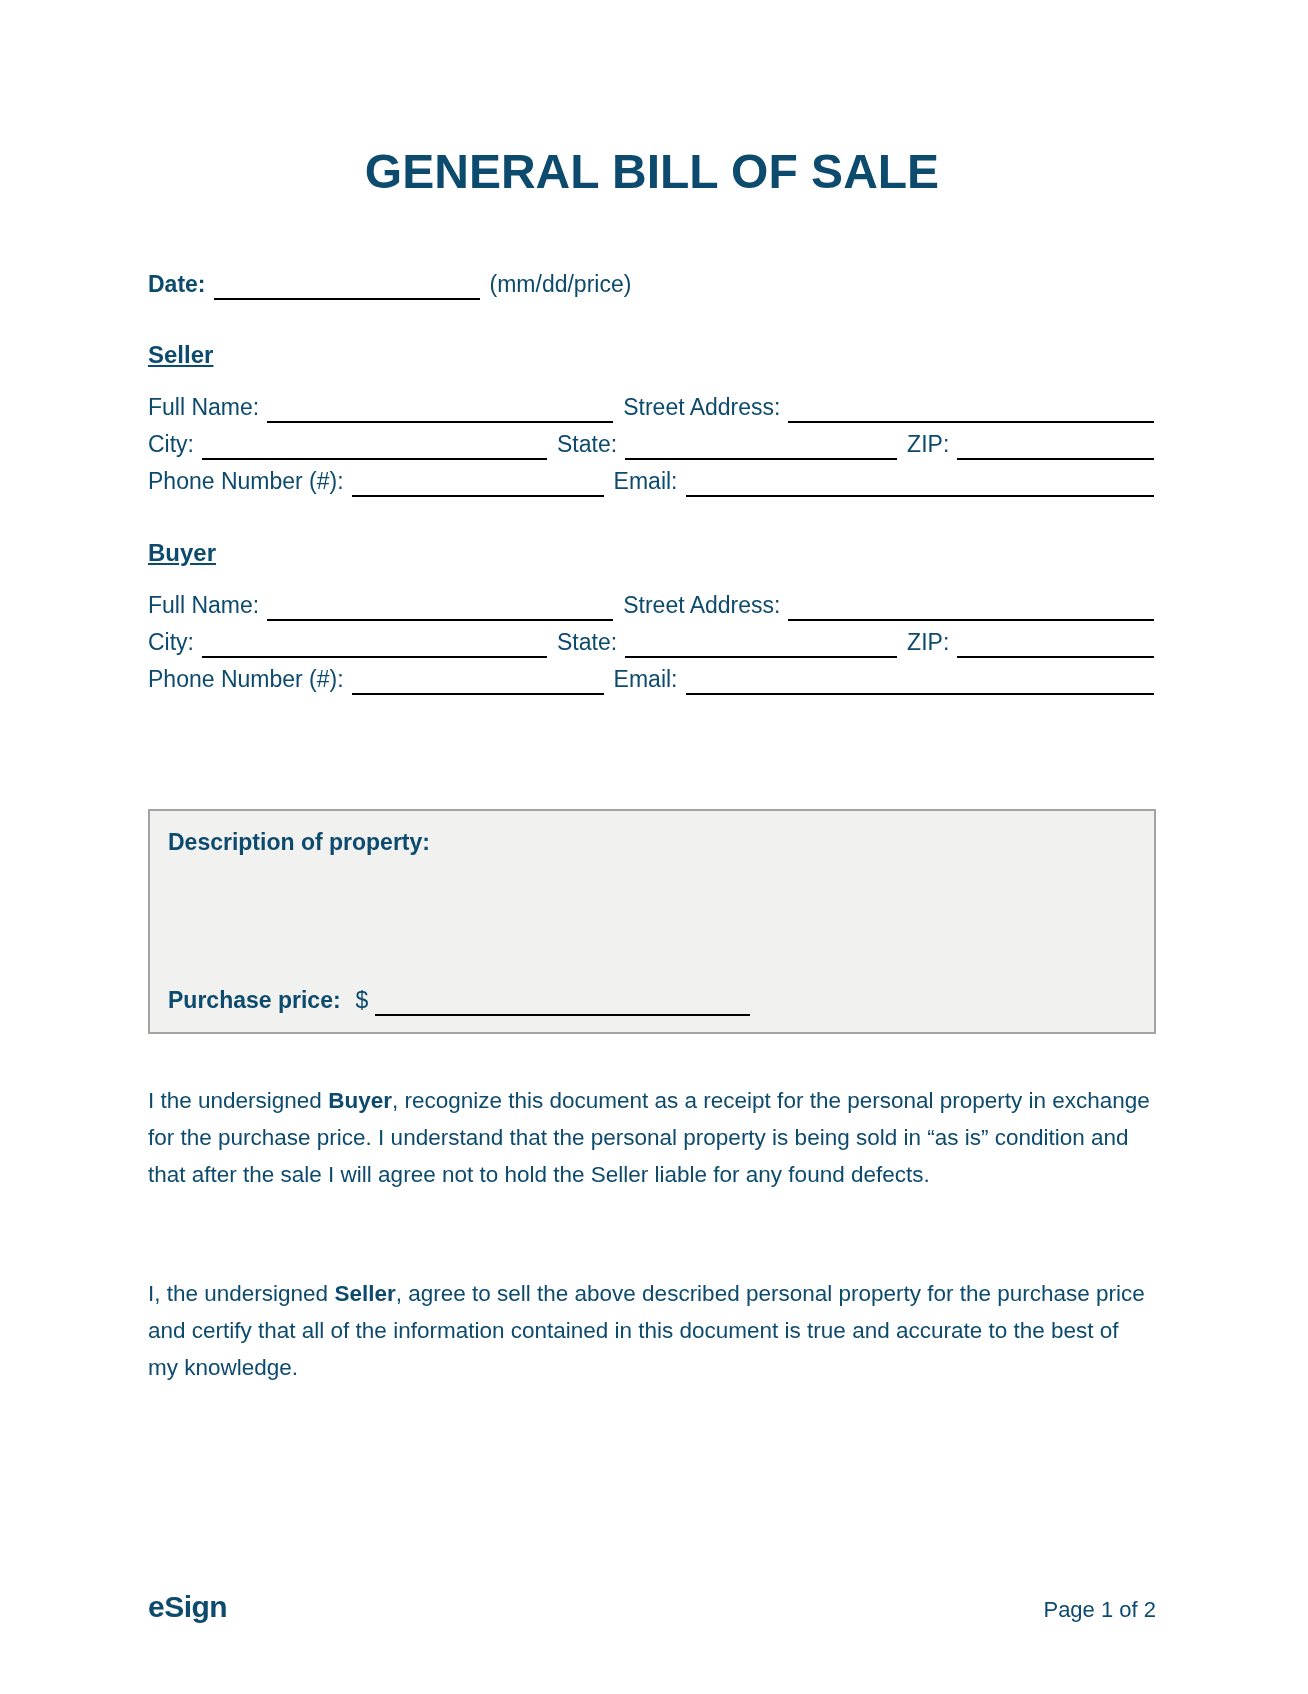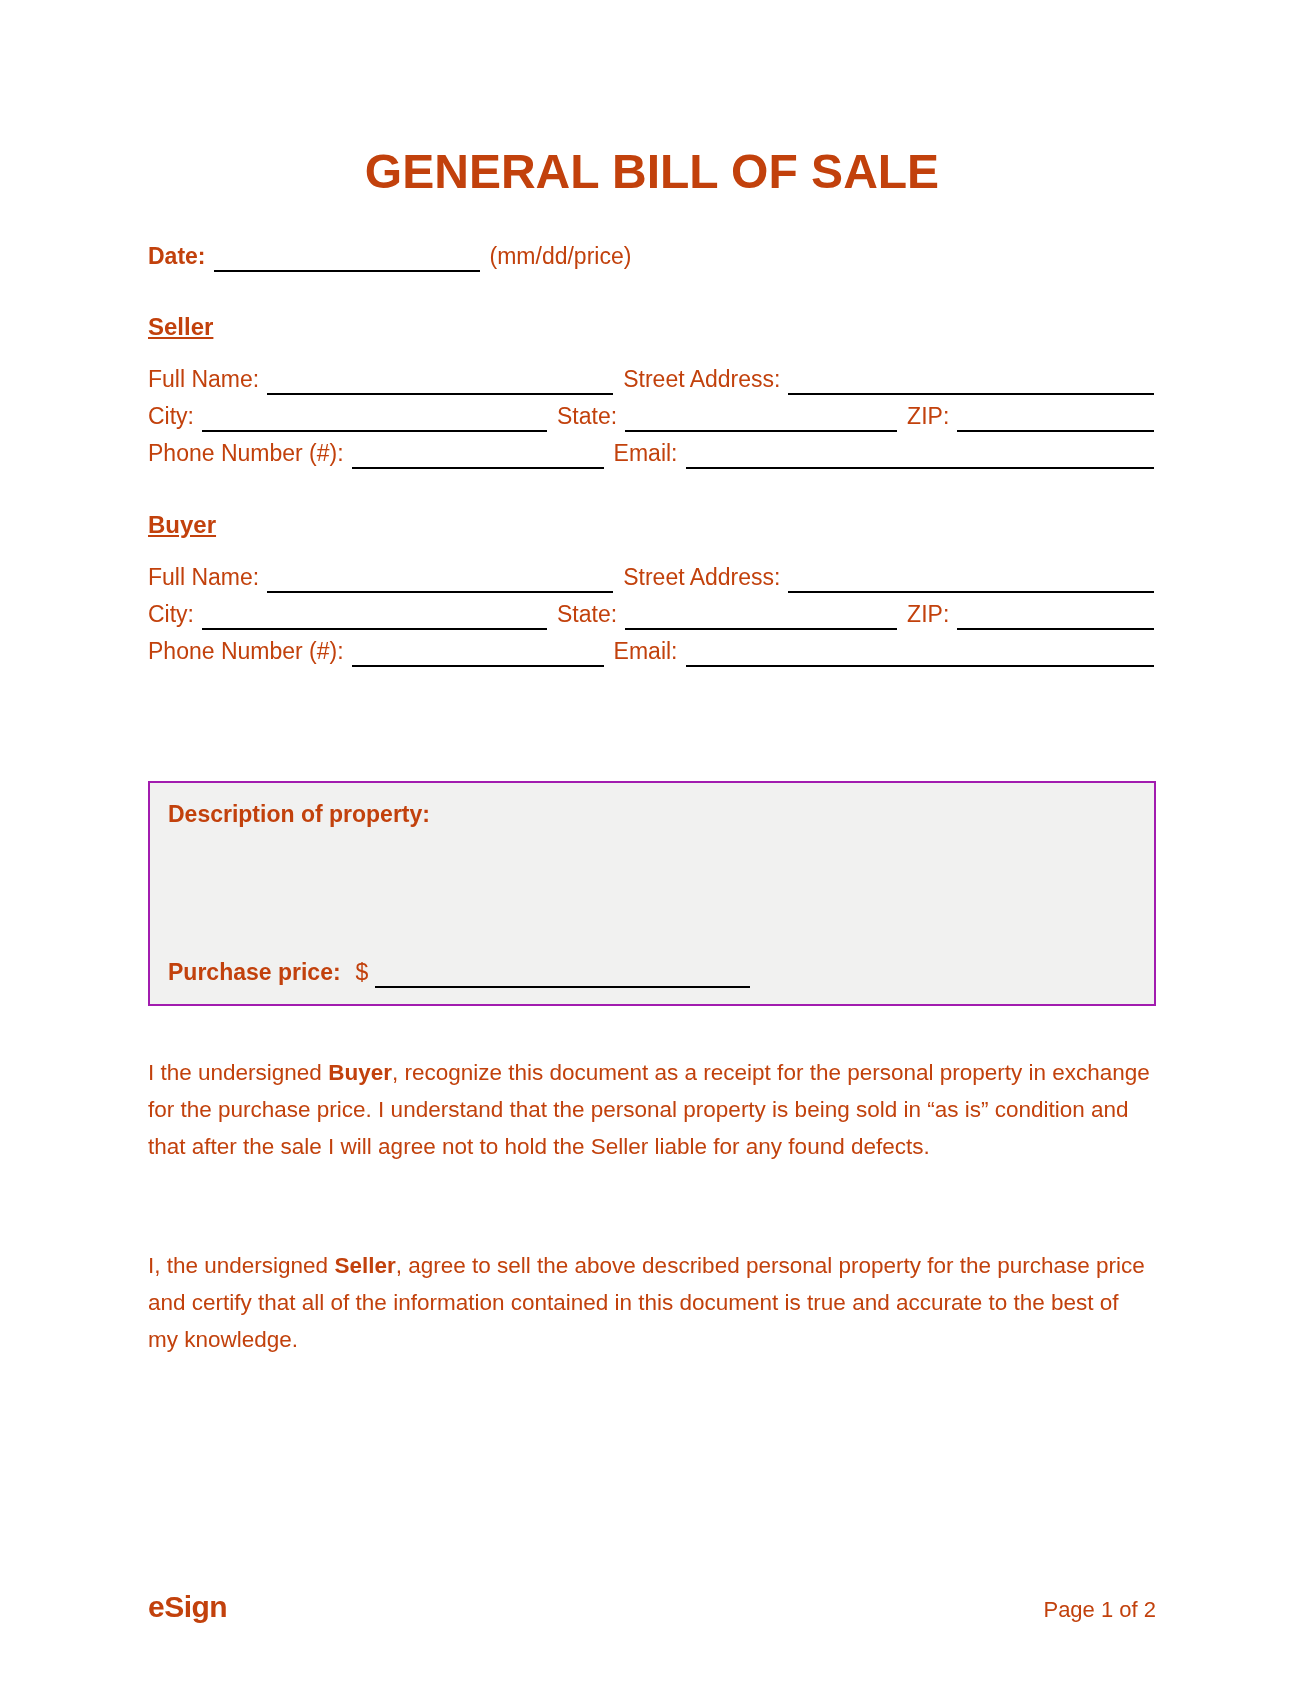--- a/index.html
+++ b/index.html
@@ -9,21 +9,21 @@
   }
   .page {
     position: relative;
     width: 1308px;
     height: 1694px;
     margin: 0 auto;
     background: #ffffff;
     box-sizing: border-box;
     padding: 142px 152px 0 148px;
     font-family: "Liberation Sans", "DejaVu Sans", sans-serif;
-    color: #c2410c;
+    color: #0c4a6e;
     overflow: hidden;
   }
   .doc-title {
     margin: 0;
     font-size: 48px;
     font-weight: bold;
     text-align: center;
     line-height: 60px;
     letter-spacing: 0px;
   }
@@ -49,21 +49,21 @@
   }
   .blank.grow { flex: 1 1 auto; margin-right: 2px; }
   .w-date  { width: 266px; }
   .w-name  { width: 346px; }
   .w-city  { width: 345px; }
   .w-state { width: 272px; }
   .w-phone { width: 252px; }
   .w-price { width: 375px; margin: 0 0 0 0; }
 
   .date-row {
-    margin-top: 36px;
+    margin-top: 64px;
     height: 34px;
   }
   .date-row .lbl-bold {
     font-weight: bold;
     line-height: 32px;
     white-space: nowrap;
   }
   .date-row .hint { line-height: 32px; white-space: nowrap; }
 
   .section-heading {
@@ -75,21 +75,21 @@
   }
   .rows-group { margin-top: 16px; }
 
   .buyer-heading { margin-top: 41px; }
 
   
   .prop-box {
     margin-top: 114px;
     height: 225px;
     background: #f1f1f0;
-    border: 2px solid #a21caf;
+    border: 2px solid #a3a3a3;
     box-sizing: border-box;
     display: flex;
     flex-direction: column;
     justify-content: space-between;
     padding: 16px 18px 16px 18px;
   }
   .prop-box .desc-label {
     font-size: 23px;
     font-weight: bold;
     line-height: 30px;

